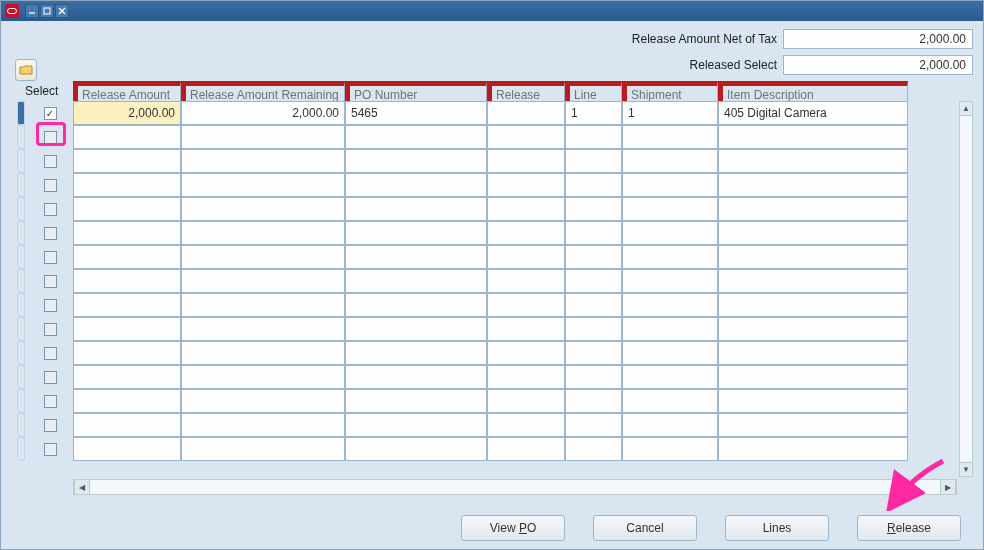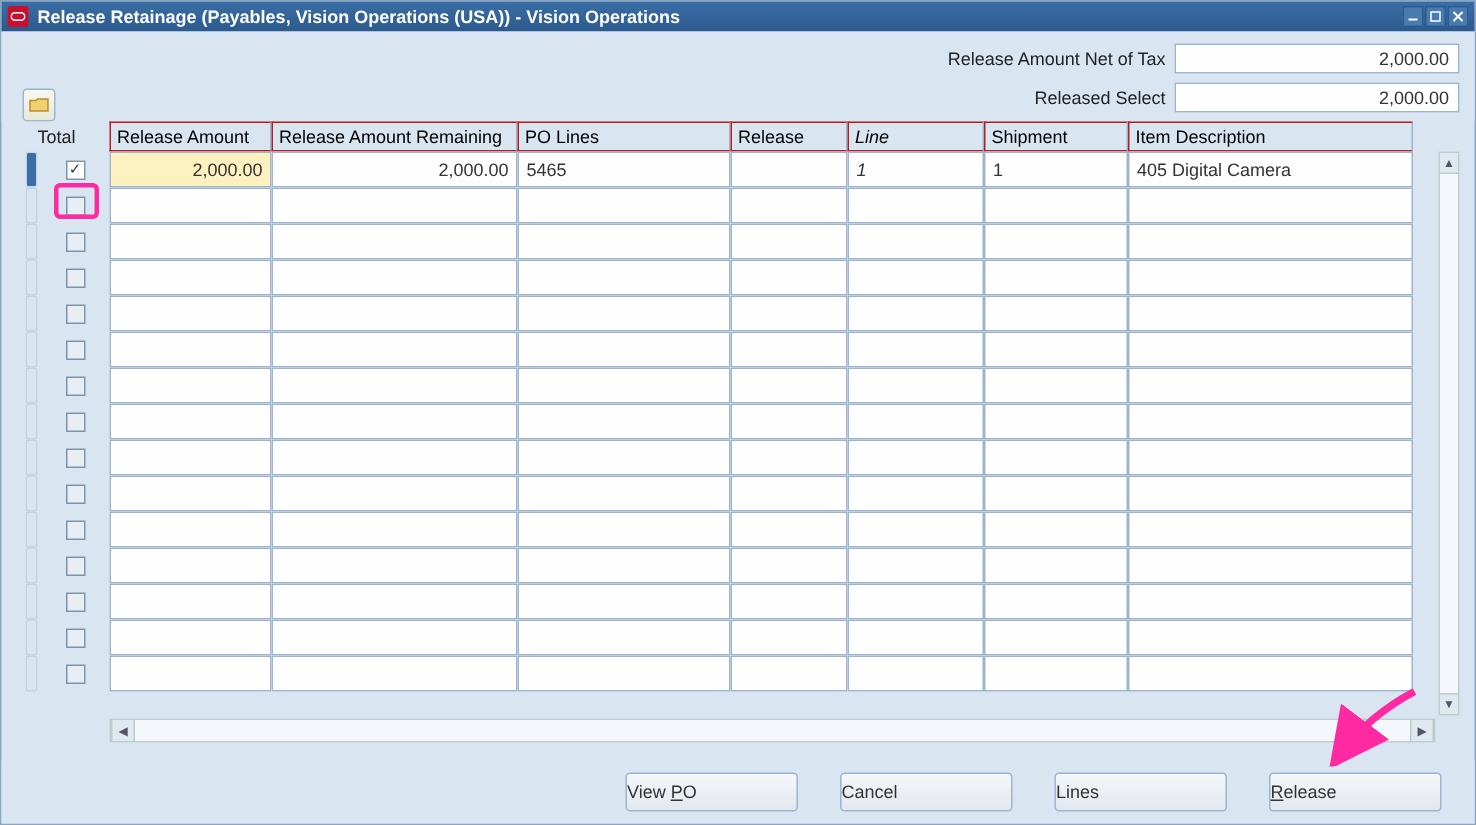--- a/index.html
+++ b/index.html
@@ -74,24 +74,24 @@
   .select-head {
     width: 56px; height: 20px;
     background: #d9e6f2;
     color: #222;
     font-size: 12px;
     display: flex; align-items: center;
     padding-left: 8px;
   }
   .col-head {
     background: #d9e6f2;
-    border: 1px solid #b91c1c;
+    border: 5px solid #b91c1c;
     border-right: 1px solid #9db6cf;
     padding: 2px 4px;
-    color: #000000;
+    color: #737373;
     font-size: 12px;
     white-space: nowrap;
     overflow: hidden;
     display: flex; align-items: center;
   }
   .grid-body {
     position: absolute;
     top: 20px;
     left: 16px;
     right: 10px;
@@ -172,61 +172,60 @@
   .button-bar {
     height: 42px;
     display: flex;
     justify-content: flex-end;
     align-items: center;
     gap: 28px;
     padding-right: 22px;
     background: #d9e6f2;
   }
   .app-btn {
-    width: 115px; height: 26px;
+    width: 104px; height: 26px;
     background: linear-gradient(#f5f7fa,#e2e8ee);
     border: 1px solid #9db6cf;
     border-radius: 3px;
-    display: flex; align-items: center; justify-content: flex-start;
+    display: flex; align-items: center; justify-content: center;
     color: #333;
     cursor: pointer;
   }
   .u-letter { text-decoration: underline; }
   .highlight-box {
     position: absolute;
     border: 3px solid #ff2aa1;
     border-radius: 4px;
     pointer-events: none;
   }
   .c-relamt { width: 108px; }
   .c-relrem { width: 164px; }
   .c-po     { width: 142px; }
   .c-rel    { width: 78px; }
-  .c-line   { width: 91px; font-style: italic; }
+  .c-line   { width: 57px; }
   .c-ship   { width: 96px; }
   .c-desc   { width: 190px; }
   .arrow-annot {
     position: absolute;
     right: 30px;
     bottom: 38px;
     pointer-events: none;
   }
 </style>
 </head>
 <body>
 
 <div class="window">
 
   <div class="titlebar">
     <div class="oracle-icon">
       <svg width="10" height="6" viewBox="0 0 10 6">
           <rect x="0.5" y="0.5" width="9" height="5" rx="2.5" fill="none" stroke="#fff" stroke-width="1"></rect>
         </svg>
     </div>
-    <div class="title-text">Release Retainage (Payables, Vision Operations (USA)) - Vision Operations</div>
     <div class="win-btns">
       <div class="win-btn">
           <svg width="8" height="8">
             <line x1="1" y1="6" x2="7" y2="6" stroke="#fff" stroke-width="1.3"></line>
           </svg>
         </div>
       <div class="win-btn">
           <svg width="8" height="8">
             <rect x="1" y="1" width="6" height="6" fill="none" stroke="#fff" stroke-width="1"></rect>
           </svg>
@@ -254,24 +253,24 @@
   <div class="toolbar-left">
     <div class="folder-btn">
       <svg width="14" height="12">
           <path d="M1 3 L5 3 L6 2 L13 2 L13 10 L1 10 Z" fill="#f0d070" stroke="#b89030"></path>
         </svg>
     </div>
   </div>
 
   <div class="grid-area">
     <div style="display:flex;">
-      <div class="select-head">Total</div>
+      <div class="select-head">Select</div>
       <div class="col-head c-relamt">Release Amount</div>
       <div class="col-head c-relrem">Release Amount Remaining</div>
-      <div class="col-head c-po">PO Lines</div>
+      <div class="col-head c-po">PO Number</div>
       <div class="col-head c-rel">Release</div>
       <div class="col-head c-line">Line</div>
       <div class="col-head c-ship">Shipment</div>
       <div class="col-head c-desc">Item Description</div>
     </div>
 
     <div class="grid-body" id="grid-body">
         <div class="row">
           <div class="row-marker active"></div>
           <div class="select-cell">

